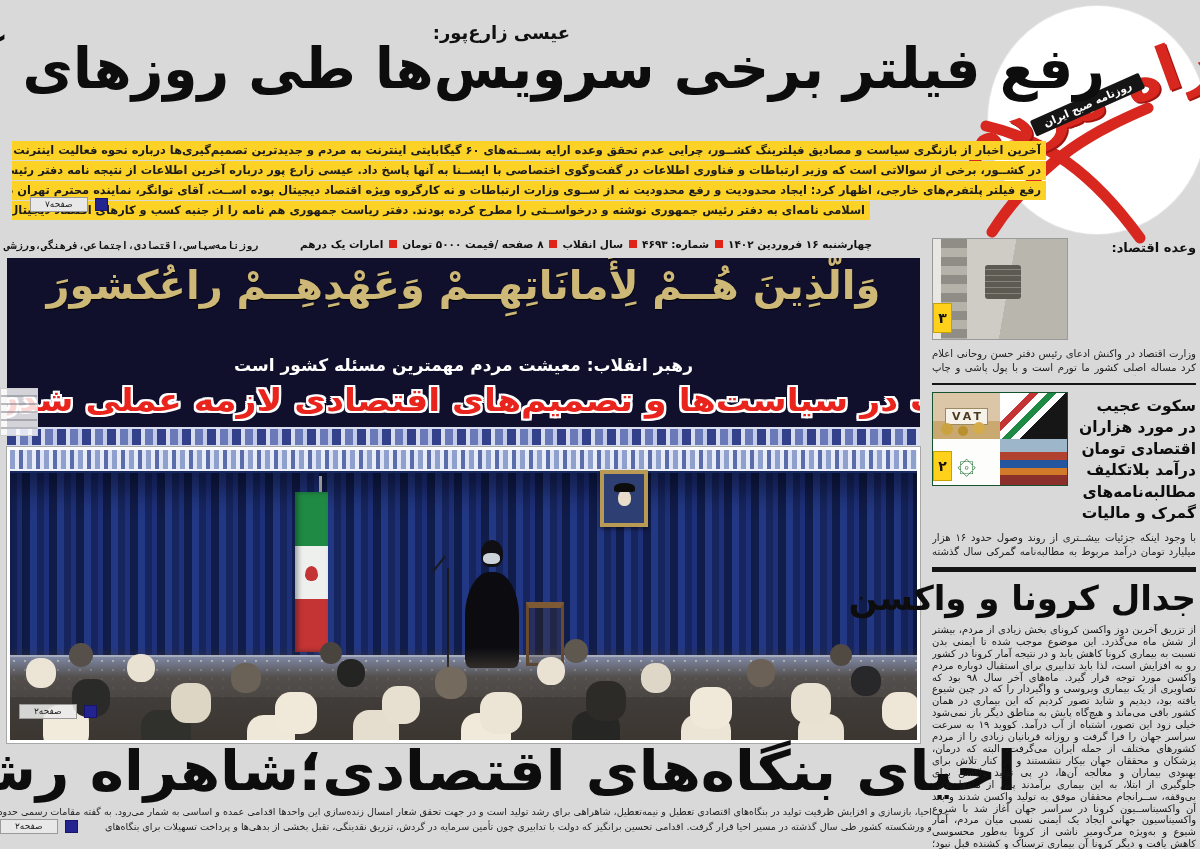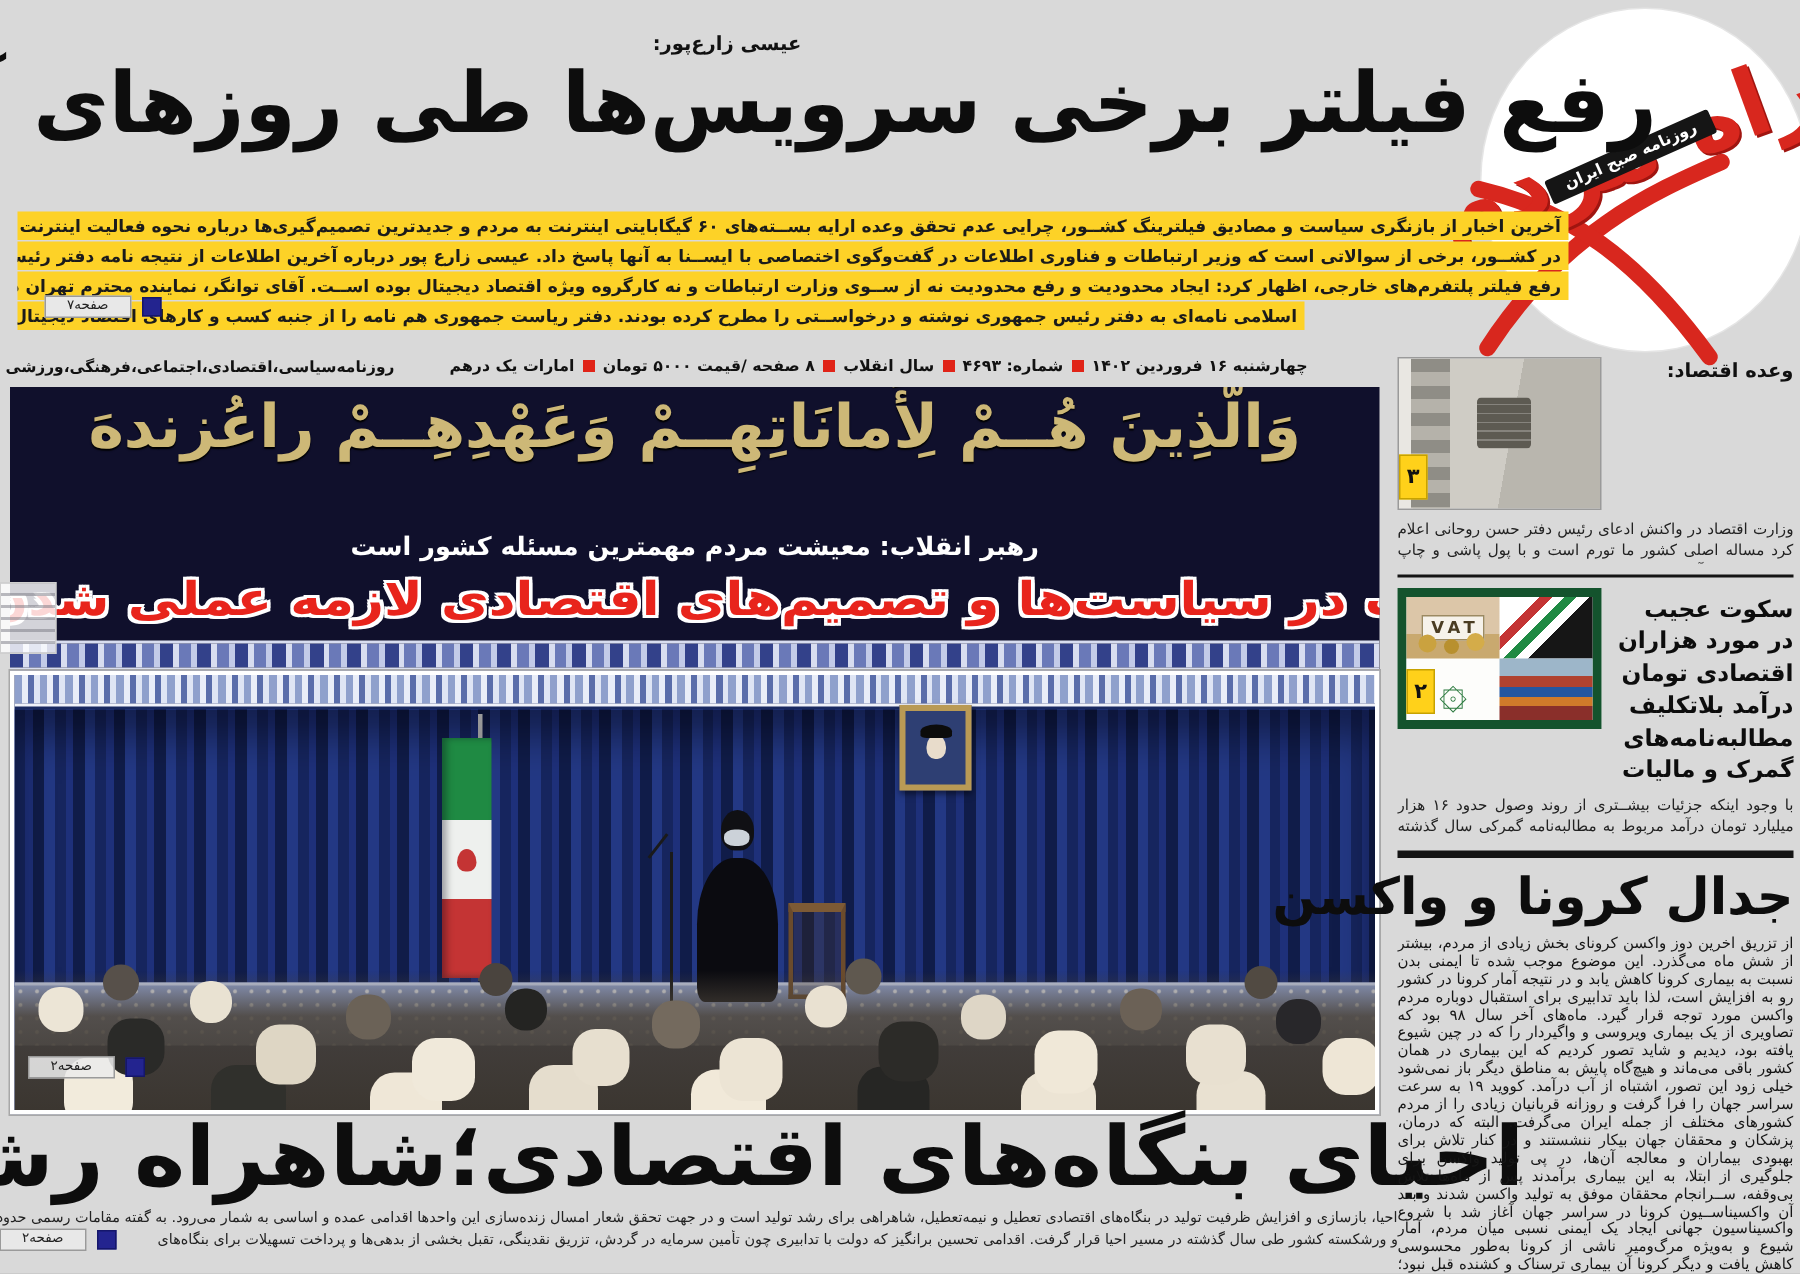--- a/index.html
+++ b/index.html
@@ -7,38 +7,38 @@
   body { font-family:"DejaVu Sans", sans-serif; }
   .page { position:relative; width:1200px; height:849px; background:#d9d9d9; overflow:hidden; margin:0 auto; direction:rtl; }
 
   
   .logo-circle { position:absolute; left:988px; top:6px; width:218px; height:228px; border-radius:50%; background:#fff; box-shadow:0 0 0 1px #e5e5e5; }
   .logo-swoosh { position:absolute; left:980px; top:100px; width:175px; height:145px; }
   .logo-title { position:absolute; left:1008px; top:52px; width:210px; color:#d8271e; font-size:62px; font-weight:bold; transform:rotate(-20deg); transform-origin:center; text-shadow:1px 2px 0 #a01510; white-space:nowrap; }
   .logo-ribbon { position:absolute; left:1028px; top:96px; background:#151515; color:#fff; font-size:10.5px; font-weight:bold; padding:2px 12px 3px; transform:rotate(-24deg); border-radius:2px; white-space:nowrap; }
 
   
-  .kicker { position:absolute; left:390px; top:22px; width:190px; text-align:center; font-size:13px; font-weight:bold; color:#111; }
+  .kicker { position:absolute; left:380px; top:22px; width:190px; text-align:right; font-size:18px; font-weight:bold; color:#111; }
   .main-headline { position:absolute; left:8px; top:44px; width:1040px; text-align:center; font-size:50px; font-weight:900; color:#0d0d0d; line-height:1.02; white-space:nowrap; }
   .main-headline span { display:inline-block; transform:scale(1.10,1.12); transform-origin:center; }
   .lead { position:absolute; left:12px; top:141px; width:1034px; direction:rtl; }
   .lead-line { height:19px; line-height:18px; font-size:11.4px; font-weight:bold; color:#1b1b1b; background:#fdd227; margin-bottom:1px; padding:0 5px; white-space:nowrap; overflow:hidden; text-align:right; }
   .lead-line.short { width:858px; margin-right:auto; margin-left:0; }
 
   
   .pageref { position:absolute; display:flex; direction:ltr; align-items:center; gap:7px; }
   .pageref .lbl { background:#e8e8e8; border:1px solid #9a9a9a; color:#222; font-size:9px; line-height:13px; padding:0 14px; min-width:46px; text-align:center; }
   .pageref .sq { width:13px; height:13px; background:#23248f; border:1px solid #15166b; }
   .pageref.on-photo .lbl { background:rgba(235,235,235,.88); }
   .pageref.inline { position:static; display:inline-flex; margin:0 24px 0 0; vertical-align:middle; }
 
   
   .dateline { position:absolute; left:300px; top:238px; width:572px; display:flex; direction:rtl; align-items:center; justify-content:space-between; font-size:10.5px; font-weight:bold; color:#111; }
   .redsq { width:8px; height:8px; background:#e02418; flex:0 0 auto; }
-  .dateline-left { position:absolute; left:4px; top:239px; font-size:10.3px; font-weight:bold; color:#111; }
+  .dateline-left { position:absolute; left:4px; top:239px; font-size:10.3px; font-weight:bold; color:#111;font-family:Liberation Mono, monospace; }
 
   
   .banner { position:absolute; left:7px; top:258px; width:913px; height:189px; background:#10102c; overflow:hidden; }
   .callig { position:absolute; top:4px; width:100%; text-align:center; color:#cdb877; font-size:40px; font-weight:bold; text-shadow:0 1px 1px #000; white-space:nowrap; }
   .banner-sub { position:absolute; top:97px; width:100%; text-align:center; color:#fff; font-size:17px; font-weight:bold; }
   .banner-red { position:absolute; top:124px; width:100%; text-align:center; color:#e8241c; font-size:31px; font-weight:900; white-space:nowrap; }
   .banner-red span { display:inline-block; transform:scaleX(1.12); transform-origin:center;
     text-shadow:-2px -2px 0 #fff,2px -2px 0 #fff,-2px 2px 0 #fff,2px 2px 0 #fff,0 -2px 0 #fff,0 2px 0 #fff,-2px 0 0 #fff,2px 0 0 #fff; }
   .banner-tile { position:absolute; bottom:0; width:100%; height:20px; border-top:2px solid #d8ddf0; border-bottom:2px solid #d8ddf0;
     background:repeating-linear-gradient(90deg,#33418a 0 9px,#d8ddf0 9px 13px,#6a79b8 13px 21px,#c3cbe8 21px 25px); }
@@ -97,21 +97,21 @@
   .s1-photo-bg:before { content:""; position:absolute; left:8px; top:0; bottom:0; width:26px; background:repeating-linear-gradient(180deg,#8f8d86 0 9px,#b5b2aa 9px 18px); }
   .s1-sign { position:absolute; left:52px; top:26px; width:36px; height:34px; background:#5d5a52; border-radius:3px;
     background-image:repeating-linear-gradient(0deg,transparent 0 5px,rgba(255,255,255,.25) 5px 6px); }
   .badge { position:absolute; left:0; bottom:6px; width:19px; padding:7px 0; background:#ffd11a; border:1px solid #c7a200; color:#111; font-weight:900; font-size:14px; text-align:center; line-height:1; }
   .s-text { flex:1; direction:rtl; text-align:right; }
   .s-kicker { font-size:13px; font-weight:bold; color:#111; margin:2px 0 14px; }
   .s-headline { font-size:15.5px; font-weight:900; color:#0d0d0d; line-height:1.38; }
   .s-body { margin-top:7px; font-size:10.1px; color:#222; line-height:14px; height:29px; overflow:hidden; text-align:justify; text-align-last:right; }
   .divider { height:2px; background:#141414; margin:7px 0; }
   .divider.thick { height:5px; }
-  .collage { position:relative; flex:0 0 136px; height:94px; border:6px solid #14532d; display:grid; grid-template-columns:1fr 1fr; grid-template-rows:1fr 1fr; background:#fff; }
+  .collage { position:relative; flex:0 0 136px; height:94px; border:1px solid #14532d; display:grid; grid-template-columns:1fr 1fr; grid-template-rows:1fr 1fr; background:#fff; }
   .c-tl { background:linear-gradient(315deg,#161616 0 42%,#fff 42% 50%,#1f8a43 50% 58%,#fff 58% 66%,#c43434 66% 74%,#fff 74% 100%); }
   .c-tr { position:relative; background:linear-gradient(180deg,#dcc6a8 0 60%,#c9a96f 60% 100%); display:flex; align-items:center; justify-content:center; }
   .vat { background:#f6f2ea; border:1px solid #9c8a62; color:#4a3c22; font-size:11px; font-weight:900; letter-spacing:3px; padding:1px 3px 1px 6px; }
   .c-tr:after { content:""; position:absolute; bottom:4px; left:8px; width:12px; height:12px; border-radius:50%; background:#caa23f; box-shadow:16px 2px 0 -1px #b8902f,32px -1px 0 0 #d4ac49; }
   .c-bl { background:linear-gradient(180deg,#9db6c9 0 28%,#b0422f 28% 46%,#2456a0 46% 62%,#d07a2a 62% 78%,#8a2f2a 78% 100%);
     background-blend-mode:normal; }
   .c-br { display:flex; align-items:center; justify-content:center; color:#2c7a3f; font-size:32px; line-height:1; background:#fdfdfb; }
   .s3-headline { margin:9px 0 7px; text-align:left; font-size:34px; font-weight:900; color:#0d0d0d; line-height:1.05; white-space:nowrap; }
   .s3-body { font-size:10px; color:#161616; line-height:11.9px; height:227px; overflow:hidden; text-align:justify; text-align-last:right; }
 </style>
@@ -148,21 +148,21 @@
     <span class="redsq"></span>
     <span>سال انقلاب</span>
     <span class="redsq"></span>
     <span>۸ صفحه /قیمت ۵۰۰۰ تومان</span>
     <span class="redsq"></span>
     <span>امارات یک درهم</span>
   </div>
   <div class="dateline-left">روزنامه‌سیاسی،اقتصادی،اجتماعی،فرهنگی،ورزشی</div>
 
   <div class="banner">
-    <div class="callig">وَالَّذِينَ هُــمْ لِأَمانَاتِهِــمْ وَعَهْدِهِــمْ راعُزندهَ</div>
+    <div class="callig">وَالَّذِينَ هُــمْ لِأَمانَاتِهِــمْ وَعَهْدِهِــمْ راعُکشورَ</div>
     <div class="banner-sub">رهبر انقلاب: معیشت مردم مهمترین مسئله کشور است</div>
     <div class="banner-red"><span>ثبات در سیاست‌ها و تصمیم‌های اقتصادی لازمه عملی شدن شعار امسال</span></div>
     <div class="banner-tile"></div>
   </div>
   <div class="wm"></div>
 
   <div class="photo">
     <div class="curtain"></div>
     <div class="tile-top"></div>
     <div class="stage"></div>

